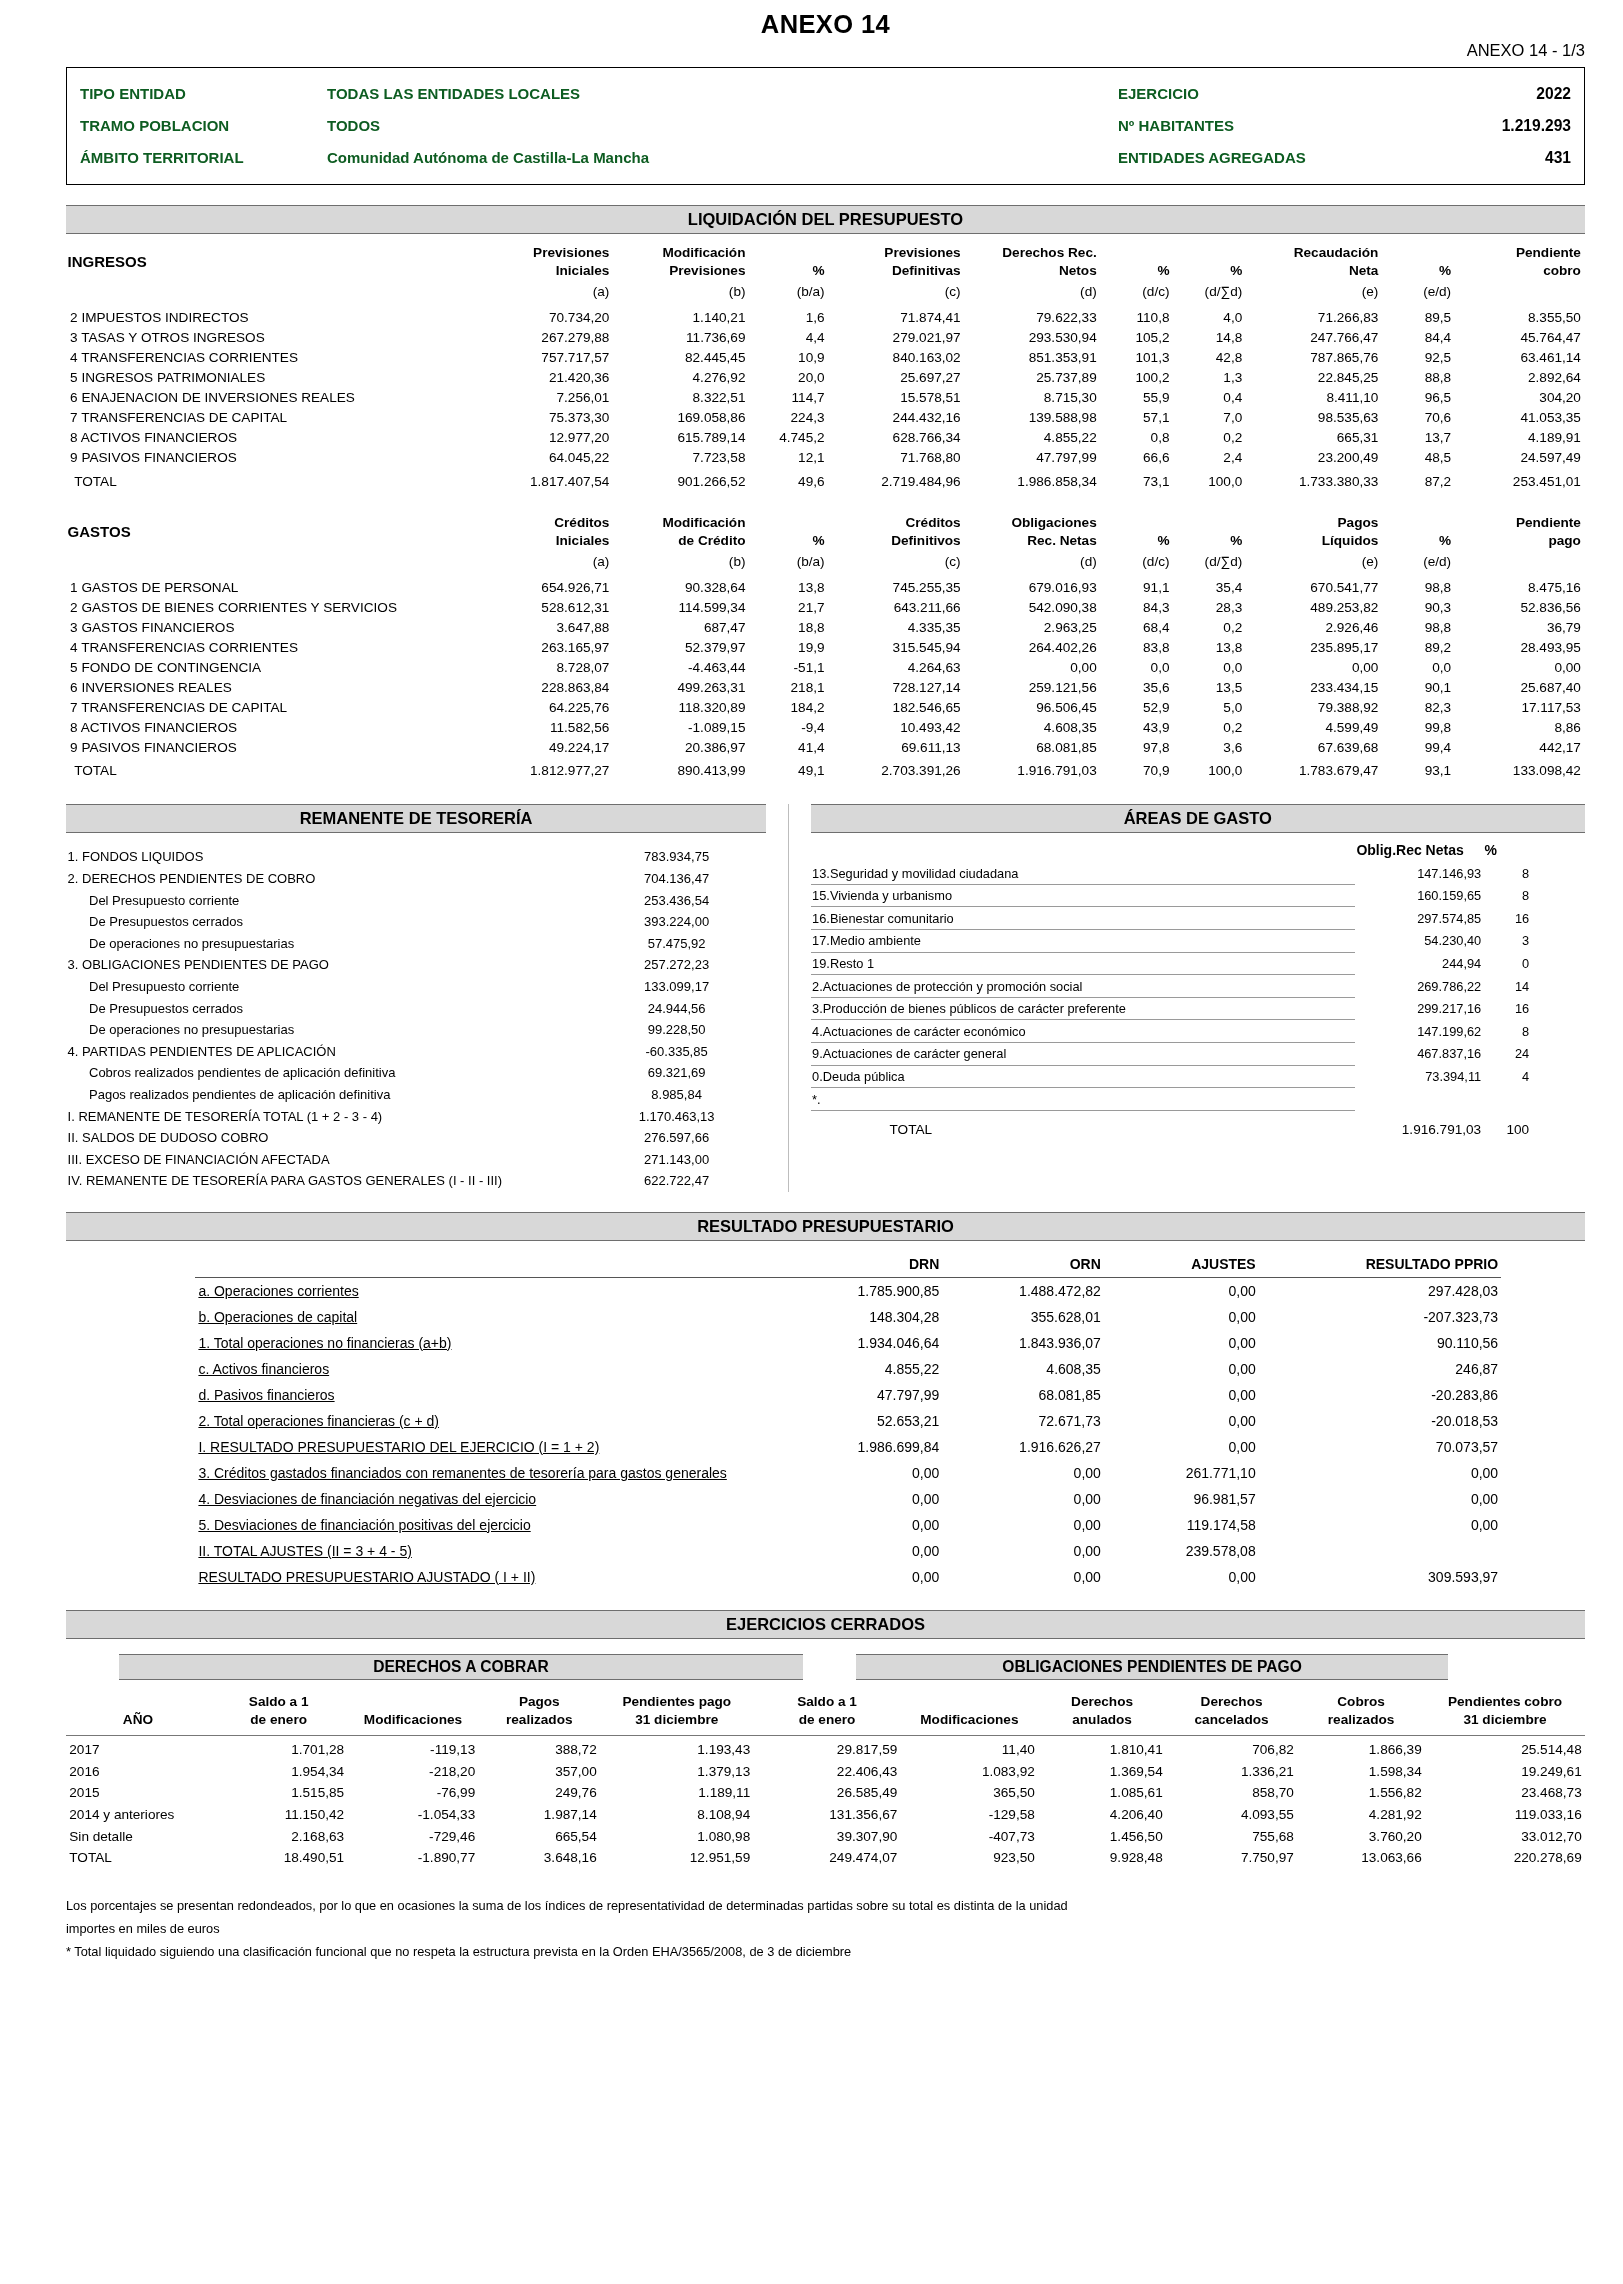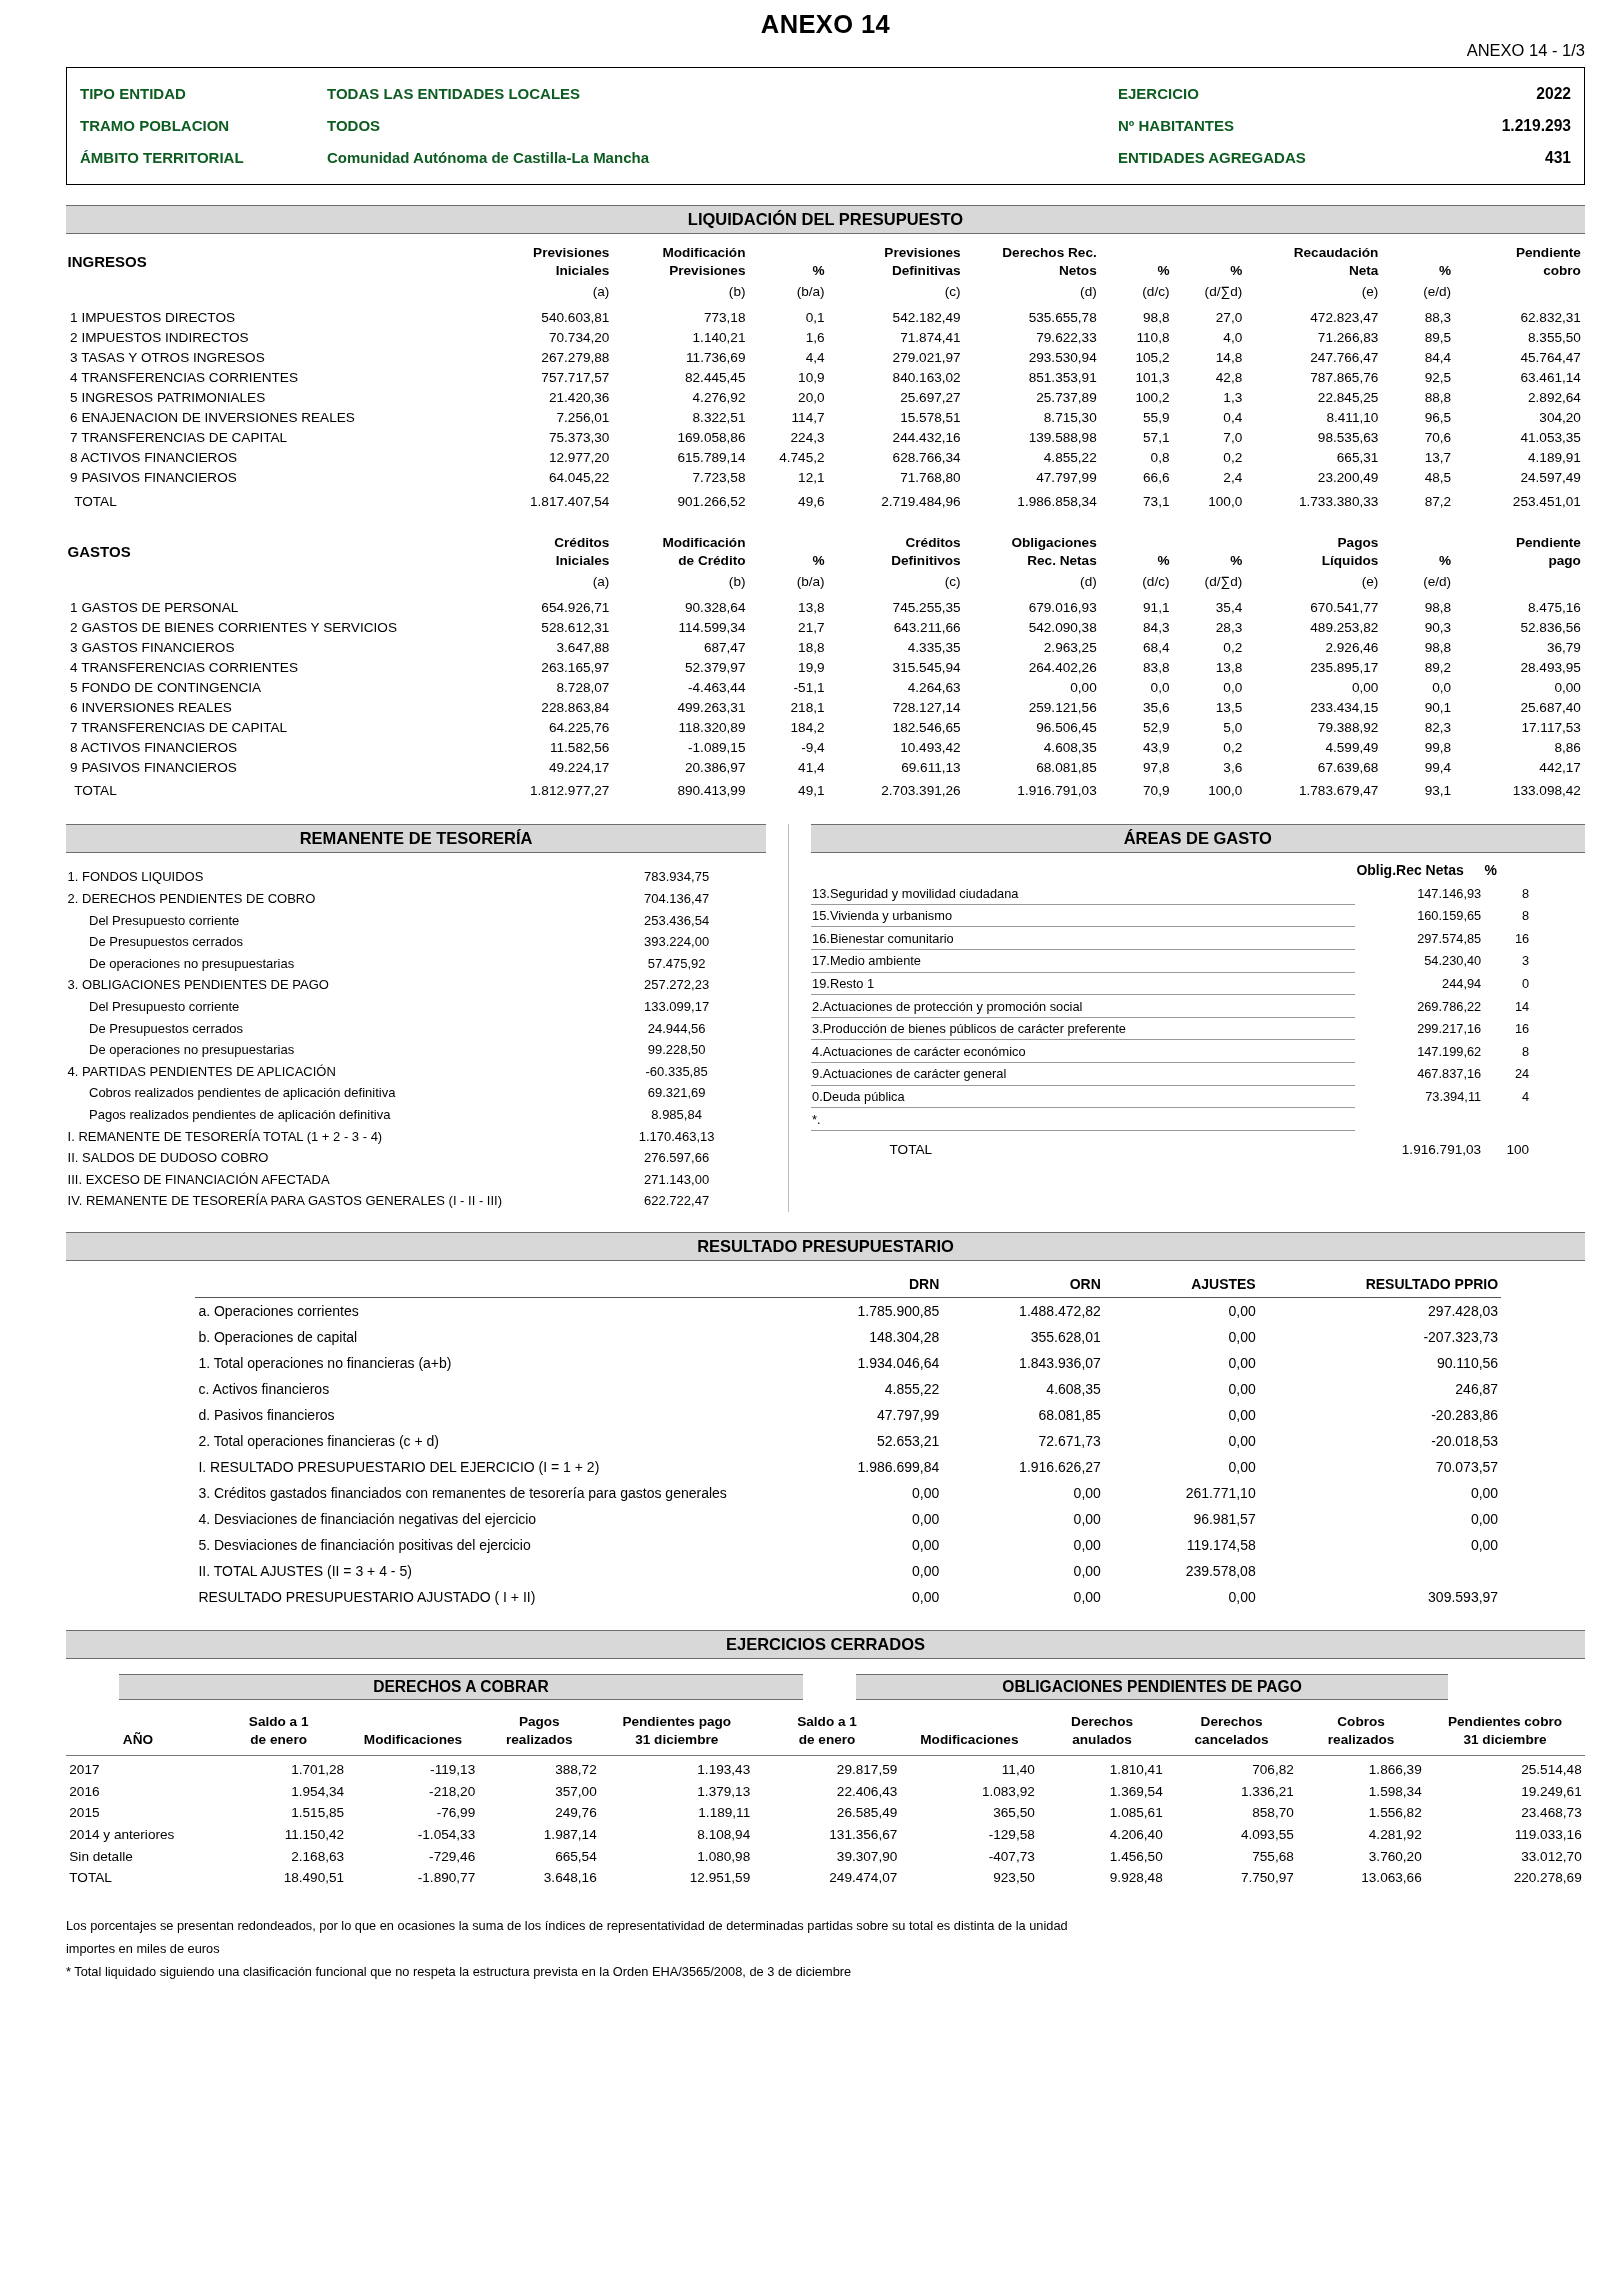--- a/index.html
+++ b/index.html
@@ -56,21 +56,21 @@
   .areas-table td:nth-child(2){text-align:right;white-space:nowrap;width:128px;}
   .areas-table td:nth-child(3){text-align:right;width:48px;}
   .areas-table tr:not(.total) td:first-child{border-bottom:0.8px solid #9a9a9a;}
   .areas-table tr.total td{padding-top:11.5px;font-size:13.6px;}
   .areas-table tr.total td:first-child{padding-left:79px;}
 
   table.res-table{width:86%;margin-left:8.5%;margin-top:8.2px;}
   .res-table th{font-weight:bold;text-align:right;font-size:14px;padding:6.6px 3.3px 5px;border-bottom:1.6px solid #555;white-space:nowrap;}
   .res-table th:first-child{text-align:left;}
   .res-table td{text-align:right;padding:5px 3.3px;font-size:14px;white-space:nowrap;}
-  .res-table td:first-child{text-align:left;white-space:normal;padding-right:25px;}
+  .res-table td:first-child{text-align:left;white-space:normal;padding-right:25px;text-decoration:underline;}
 
   .sub-bars{display:flex;margin-top:15px;}
   .sub-bar{background:var(--bar-bg);border-top:1.6px solid var(--bar-border);border-bottom:1.6px solid var(--bar-border);
     text-align:center;font-weight:bold;font-size:15.6px;padding:3.3px 0;}
   .sub-bar.left{width:39%;margin-left:3.5%;}
   .sub-bar.right{width:45%;margin-left:3.5%;}
 
   table.ej-table{width:100%;margin-top:11.5px;}
   .ej-table th{font-weight:bold;text-align:center;vertical-align:bottom;white-space:pre-line;font-size:13.6px;line-height:1.3;padding:1.6px 3.3px 5.8px;border-bottom:1.2px solid #777;}
   .ej-table td{text-align:right;padding:3.3px 3.3px;font-size:13.6px;white-space:nowrap;}
@@ -154,33 +154,20 @@
           <th>(c)</th>
           <th>(d)</th>
           <th>(d/c)</th>
           <th>(d/∑d)</th>
           <th>(e)</th>
           <th>(e/d)</th>
           <th></th>
         </tr>
     </thead>
     <tbody>
-        <tr>
-          <td>1 IMPUESTOS DIRECTOS</td>
-          <td>540.603,81</td>
-          <td>773,18</td>
-          <td>0,1</td>
-          <td>542.182,49</td>
-          <td>535.655,78</td>
-          <td>98,8</td>
-          <td>27,0</td>
-          <td>472.823,47</td>
-          <td>88,3</td>
-          <td>62.832,31</td>
-        </tr>
         <tr>
           <td>2 IMPUESTOS INDIRECTOS</td>
           <td>70.734,20</td>
           <td>1.140,21</td>
           <td>1,6</td>
           <td>71.874,41</td>
           <td>79.622,33</td>
           <td>110,8</td>
           <td>4,0</td>
           <td>71.266,83</td>

